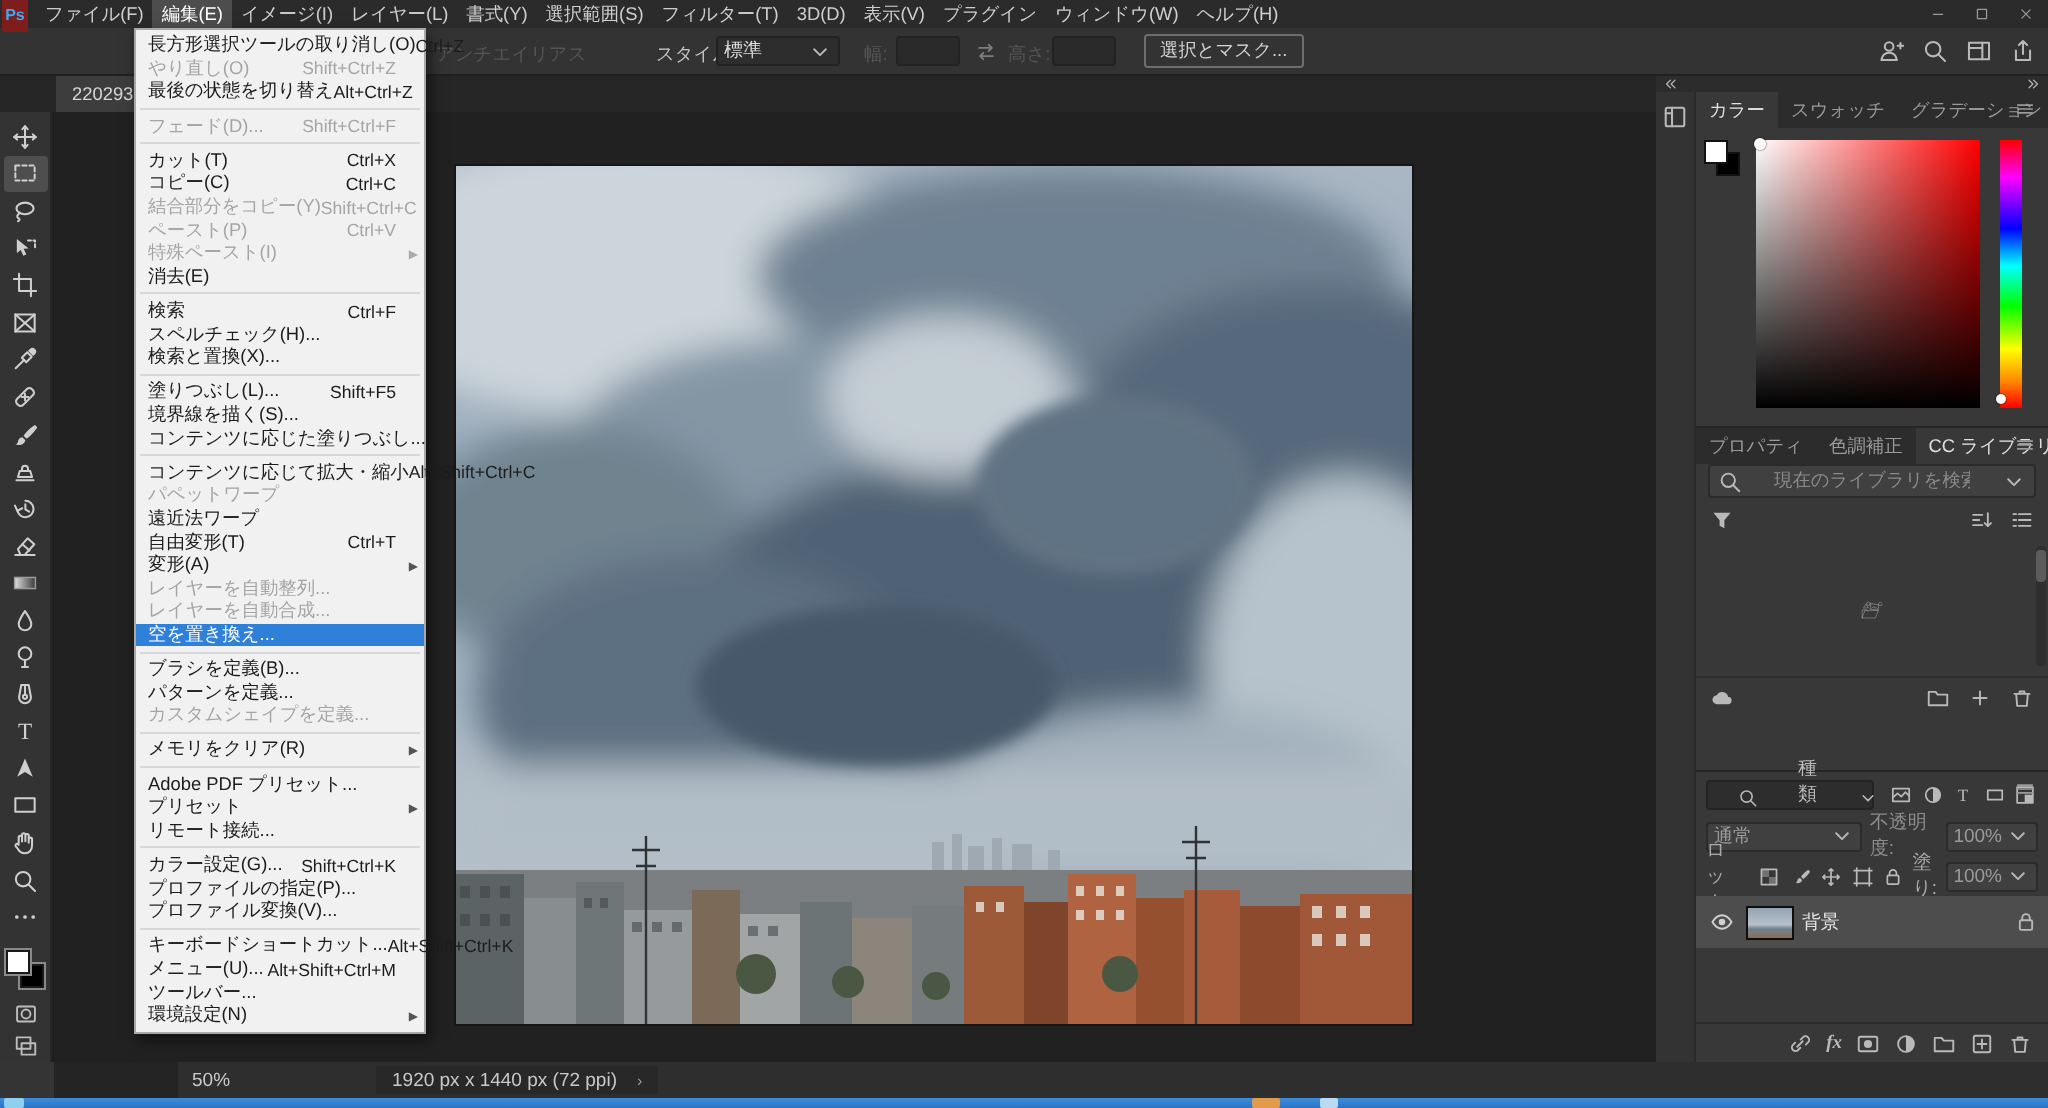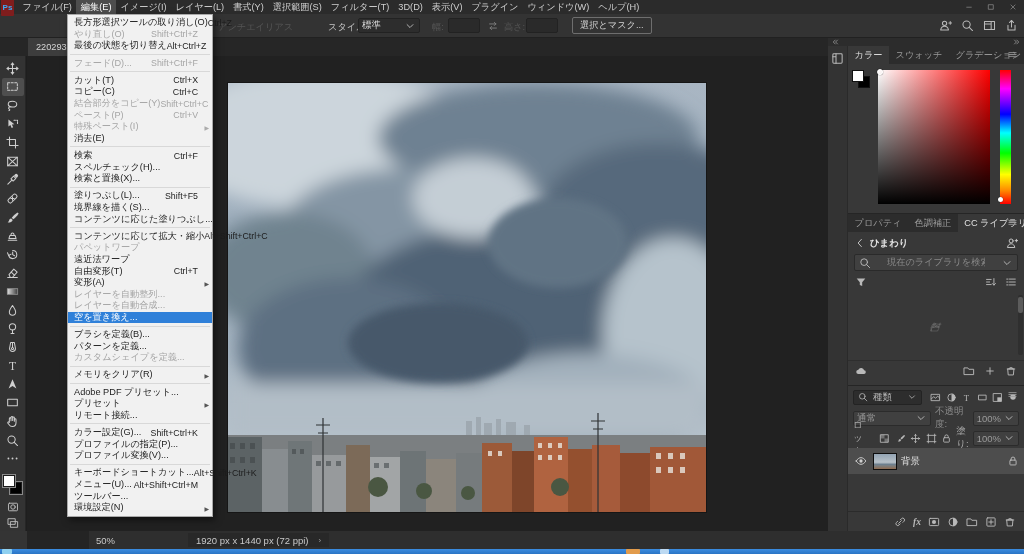--- a/index.html
+++ b/index.html
@@ -93,21 +93,21 @@
   .lib-scroll{position:absolute;right:1px;top:2px;width:5px;height:60px;background:#2f2f2f;border-radius:2px}
   .lib-scroll .thumb{position:absolute;left:0;top:2px;width:5px;height:16px;background:#5c5c5c;border-radius:2px}
   .lib-foot{display:flex;align-items:center;height:20px;padding:0 7px;gap:9px;color:#b5b5b5;border-top:1px solid #2e2e2e}
   .lib-foot .spring{flex:1}
   .dim{opacity:.45}
 
   
   #layerspanel{height:145px;border-bottom:none}
   .lr{display:flex;align-items:center;padding:0 5px;gap:4px}
   .lr-filter{height:22px}
-  .kind-box{width:84px;height:15px;background:#2d2d2d;border:1px solid #232323;border-radius:2px;display:flex;align-items:center;gap:5px;padding:0 4px;color:#bdbdbd}
+  .kind-box{width:84px;height:15px;background:#2d2d2d;border:1px solid #232323;border-radius:2px;display:flex;align-items:flex-end;gap:20px;padding:0 15px;color:#bdbdbd}
   .kind-box .ic svg{width:10px;height:10px}
   .lr-icons{display:flex;gap:4.5px;margin-left:4px;color:#c0c0c0}
   .lr-icons .ic svg{width:11px;height:11px}
   .lr-blend{height:20px;color:#8c8c8c}
   .blend-box{width:92px;height:15px;background:#404040;border:1px solid #2b2b2b;border-radius:2px;display:flex;align-items:center;justify-content:space-between;padding:0 3px;color:#9a9a9a}
   .val-box{height:15px;background:#404040;border:1px solid #2b2b2b;border-radius:2px;display:flex;align-items:center;gap:2px;padding:0 3px;color:#9a9a9a}
   .lr-lock{height:20px;color:#a9a9a9}
   .layer-row{height:26px;background:#4d4d4d;color:#e2e2e2}
   .eye{width:16px;display:flex;justify-content:center;color:#d0d0d0}
   .lthumb{width:24px;height:17px;border:1px solid #0e0e0e;background:linear-gradient(to bottom,#93a4b3 0%,#b7c1c9 55%,#6d7f8e 70%,#7b7f81 78%,#8f6b50 100%)}
@@ -708,35 +708,20 @@
 
       <div class="ptab">プロパティ</div>
           <div class="ptab">色調補正</div>
           <div class="ptab active">CC ライブラリ</div>
         </div>
       <span class="ptab-menu ic" style="position:absolute;right:3px;top:3px">
           <svg width="13" height="13" viewBox="0 0 14 14" fill="none" stroke="currentColor" stroke-width="1.1" stroke-linecap="round" stroke-linejoin="round">
             <path d="M2.4 4.6h9.2M2.4 7h9.2M2.4 9.4h9.2"></path>
           </svg>
         </span>
-      <div class="lib-row1">
-        <span class="ic">
-            <svg width="13" height="13" viewBox="0 0 14 14" fill="none" stroke="currentColor" stroke-width="1.1" stroke-linecap="round" stroke-linejoin="round">
-              <path d="M8.6 2.8L4.8 7l3.8 4.2"></path>
-            </svg>
-          </span>
-        <span>ひまわり</span>
-        <span style="flex:1"></span>
-        <span class="ic">
-            <svg width="13" height="13" viewBox="0 0 14 14" fill="none" stroke="currentColor" stroke-width="1.1" stroke-linecap="round" stroke-linejoin="round">
-              <circle cx="6" cy="4.6" r="2.3"></circle>
-              <path d="M1.8 11.8c.5-2.5 2.2-3.9 4.2-3.9s3.7 1.4 4.2 3.9zM10.6 4.2h3M12.1 2.7v3"></path>
-            </svg>
-          </span>
-      </div>
       <div class="lib-search">
         <span class="ic">
             <svg width="13" height="13" viewBox="0 0 14 14" fill="none" stroke="currentColor" stroke-width="1.1" stroke-linecap="round" stroke-linejoin="round">
               <circle cx="6" cy="6" r="3.9"></circle>
               <path d="M8.9 8.9L12.4 12.4"></path>
             </svg>
           </span>
         <span class="ph">現在のライブラリを検索</span>
         <span class="ic">
             <svg width="13" height="13" viewBox="0 0 14 14" fill="none" stroke="currentColor" stroke-width="1.1" stroke-linecap="round" stroke-linejoin="round">

